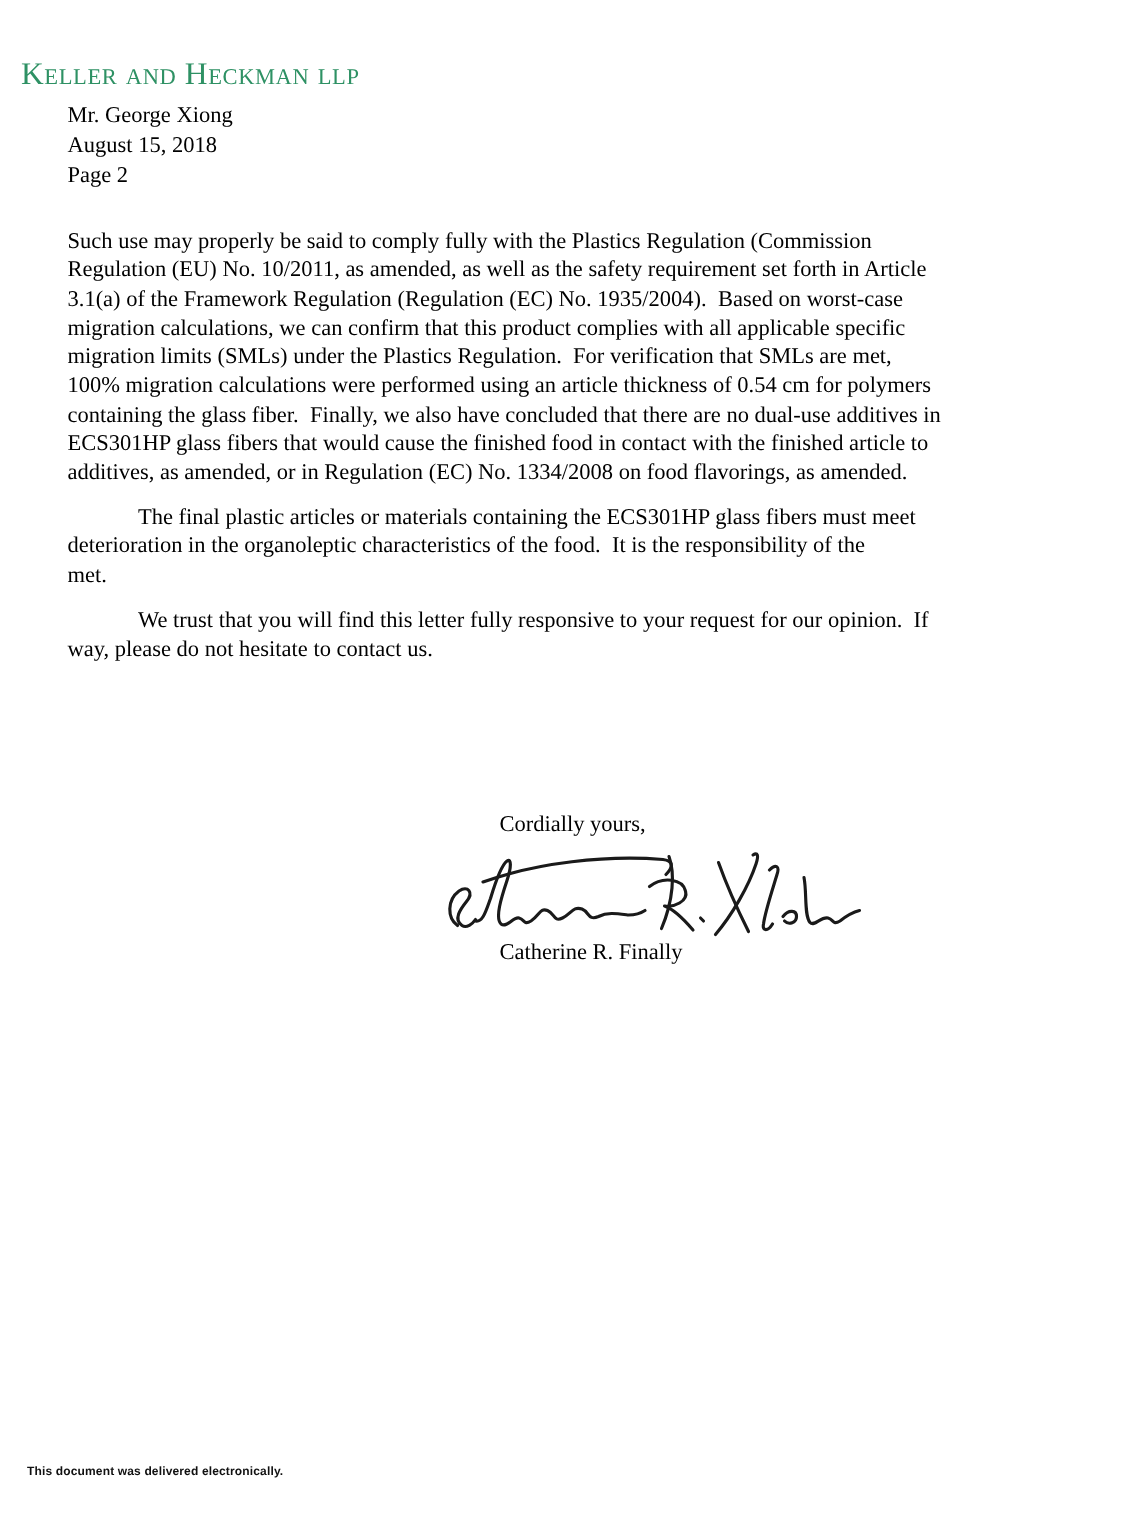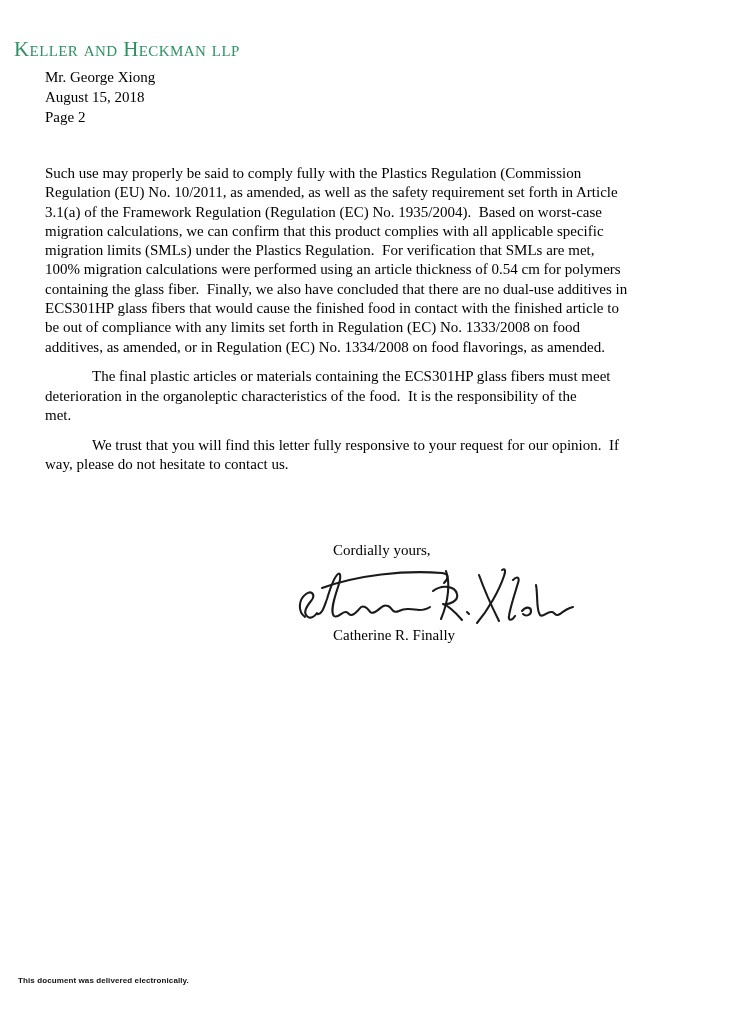--- a/index.html
+++ b/index.html
@@ -28,21 +28,21 @@
   .meta {
     position: absolute;
     left: 45px;
     top: 68px;
     font-size: 15px;
     line-height: 19.8px;
   }
   .letter-body {
     position: absolute;
     left: 45px;
-    top: 164px;
+    top: 152px;
     width: 676px;
     font-size: 15px;
     line-height: 19.3px;
   }
   .para { margin: 0; }
   .para + .para { margin-top: 10.5px; }
   .line { white-space: pre; }
   .para.indented .line:first-child { padding-left: 47px; }
   .valediction {
     position: absolute;
@@ -93,21 +93,20 @@
   <div class="letter-body">
     <div class="para">
         <div class="line">Such use may properly be said to comply fully with the Plastics Regulation (Commission</div>
         <div class="line">Regulation (EU) No. 10/2011, as amended, as well as the safety requirement set forth in Article</div>
         <div class="line">3.1(a) of the Framework Regulation (Regulation (EC) No. 1935/2004).  Based on worst-case</div>
         <div class="line">migration calculations, we can confirm that this product complies with all applicable specific</div>
         <div class="line">migration limits (SMLs) under the Plastics Regulation.  For verification that SMLs are met,</div>
         <div class="line">100% migration calculations were performed using an article thickness of 0.54 cm for polymers</div>
         <div class="line">containing the glass fiber.  Finally, we also have concluded that there are no dual-use additives in</div>
         <div class="line">ECS301HP glass fibers that would cause the finished food in contact with the finished article to</div>
-        <div class="line">be out of compliance with any limits set forth in Regulation (EC) No. 1333/2008 on food</div>
         <div class="line">additives, as amended, or in Regulation (EC) No. 1334/2008 on food flavorings, as amended.</div>
       </div>
     <div class="para indented">
         <div class="line">The final plastic articles or materials containing the ECS301HP glass fibers must meet</div>
         <div class="line">deterioration in the organoleptic characteristics of the food.  It is the responsibility of the</div>
         <div class="line">met.</div>
       </div>
     <div class="para indented">
         <div class="line">We trust that you will find this letter fully responsive to your request for our opinion.  If</div>
         <div class="line">way, please do not hesitate to contact us.</div>

